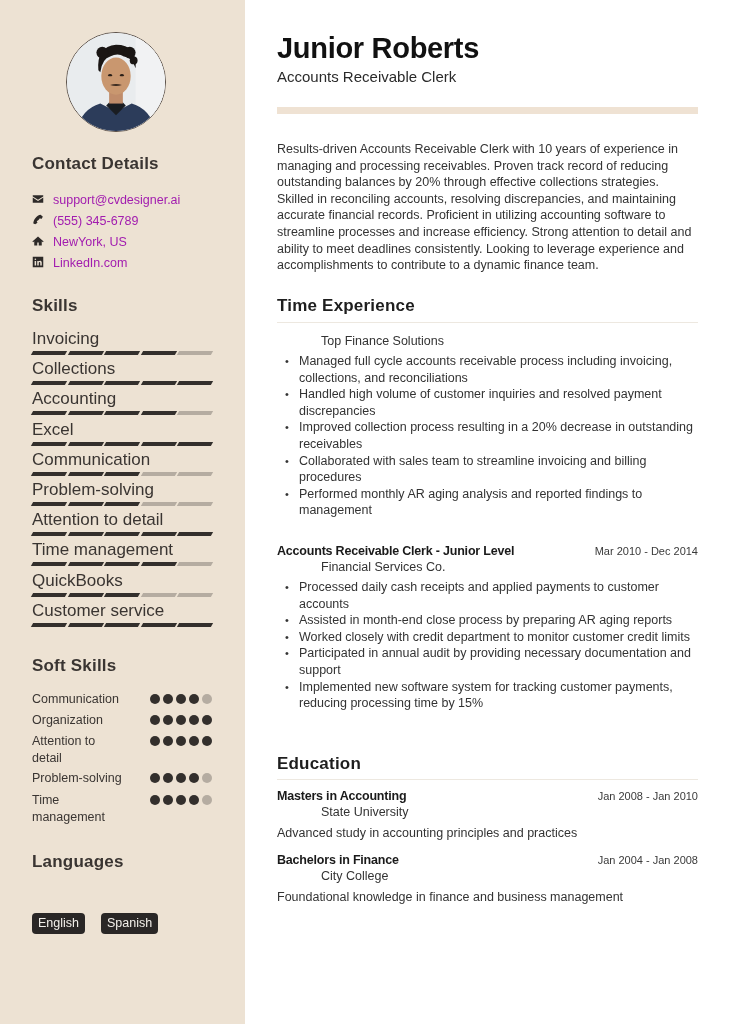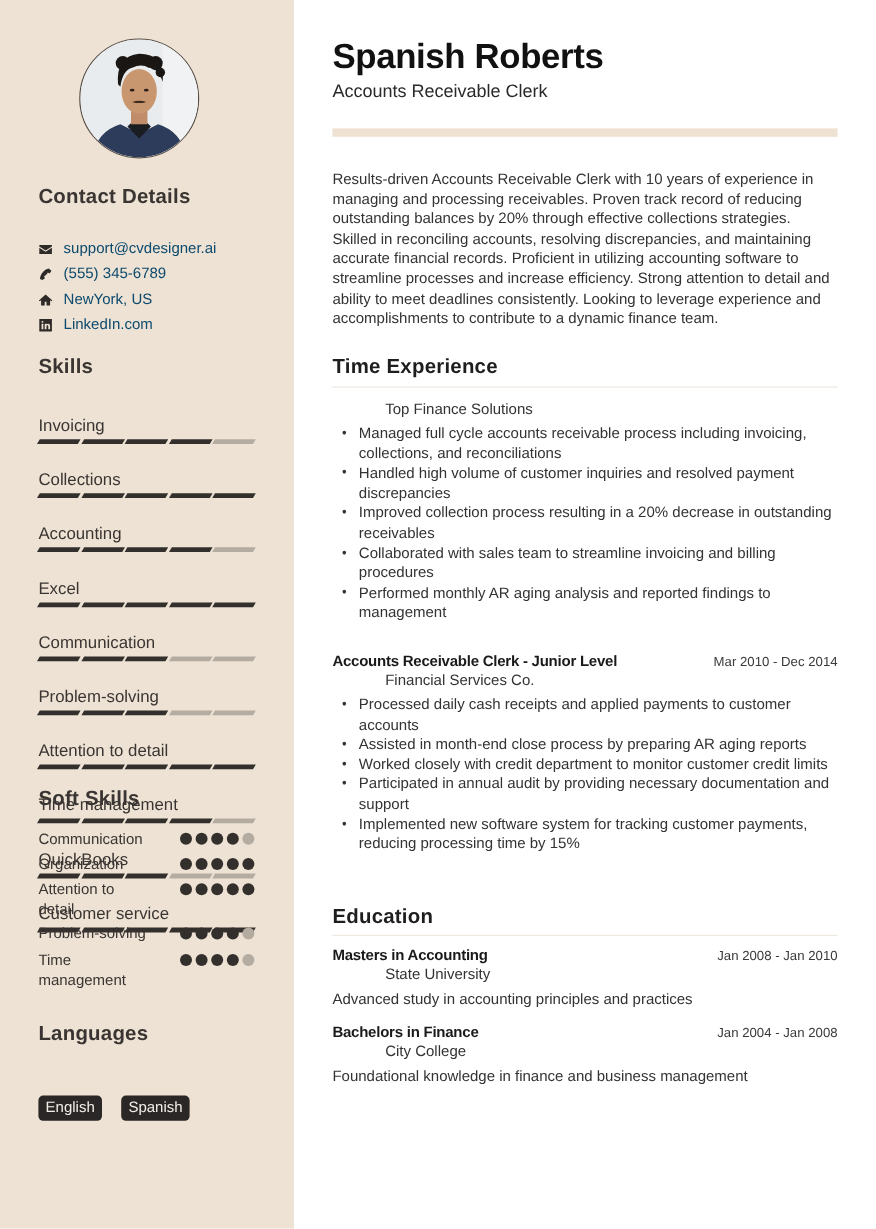--- a/index.html
+++ b/index.html
@@ -16,27 +16,27 @@
       background: #eceff0;
     }
     .photo-wrap svg { display: block; width: 100%; height: 100%; }
 
     .side-h {
       position: absolute; left: 32px; font-size: 17px; font-weight: bold;
       color: #3a3532; letter-spacing: 0.2px;
     }
 
     .contact-list { position: absolute; left: 32px; top: 193px; }
-    .contact-item { display: flex; align-items: flex-end; height: 21px; font-size: 12.5px; color: #0c4a6e; }
+    .contact-item { display: flex; align-items: flex-start; height: 21px; font-size: 12.5px; color: #a21caf; }
     .contact-item .ic { width: 12px; height: 12px; margin-right: 9px; display: flex; align-items: center; justify-content: center; }
     .contact-item .ic svg { width: 12px; height: 12px; fill: #2e2a28; }
 
     .skills { position: absolute; left: 32px; top: 331px; width: 180px; }
     .skill { height: 30.2px; }
-    .skill-label { font-size: 14px; color: #3a3532; line-height: 16px; display: block; margin-top: 15px; }
+    .skill-label { font-size: 17px; color: #3a3532; line-height: 16px; display: block; }
     .bars { display: flex; gap: 3px; margin-top: 4px; }
     .bar { width: 33.5px; height: 4px; background: #332f2c; transform: skewX(-30deg); }
     .bar.off { background: #b5aca1; }
 
     .soft { position: absolute; left: 32px; top: 691px; width: 180px; }
     .soft-row { display: flex; justify-content: space-between; align-items: flex-start; font-size: 12.5px; color: #3a3532; line-height: 17px; }
     .soft-row .lbl { width: 100px; }
     .dots { display: flex; gap: 3px; padding-top: 3px; }
     .dot { width: 10px; height: 10px; border-radius: 50%; background: #332f2c; }
     .dot.off { background: #b5aca1; }
@@ -289,21 +289,21 @@
     </div>
 
   <h2 class="side-h" style="top:852px">Languages</h2>
   <div class="langs" id="langs">
       <span class="lang">English</span>
       <span class="lang">Spanish</span>
     </div>
 </aside>
 
 <main class="main">
-  <h1 class="name">Spanish Roberts</h1>
+  <h1 class="name">Junior Roberts</h1>
   <div class="role">Accounts Receivable Clerk</div>
   <div class="accent-bar"></div>
 
   <p class="summary">Results-driven Accounts Receivable Clerk with 10 years of experience in managing and processing receivables. Proven track record of reducing outstanding balances by 20% through effective collections strategies. Skilled in reconciling accounts, resolving discrepancies, and maintaining accurate financial records. Proficient in utilizing accounting software to streamline processes and increase efficiency. Strong attention to detail and ability to meet deadlines consistently. Looking to leverage experience and accomplishments to contribute to a dynamic finance team.</p>
 
   <h2 class="sec-title" style="top:296px">Time Experience</h2>
   <div class="sec-rule" style="top:322px"></div>
 
   <div class="job" style="top:332px">
     <div class="job-org">Top Finance Solutions</div>

